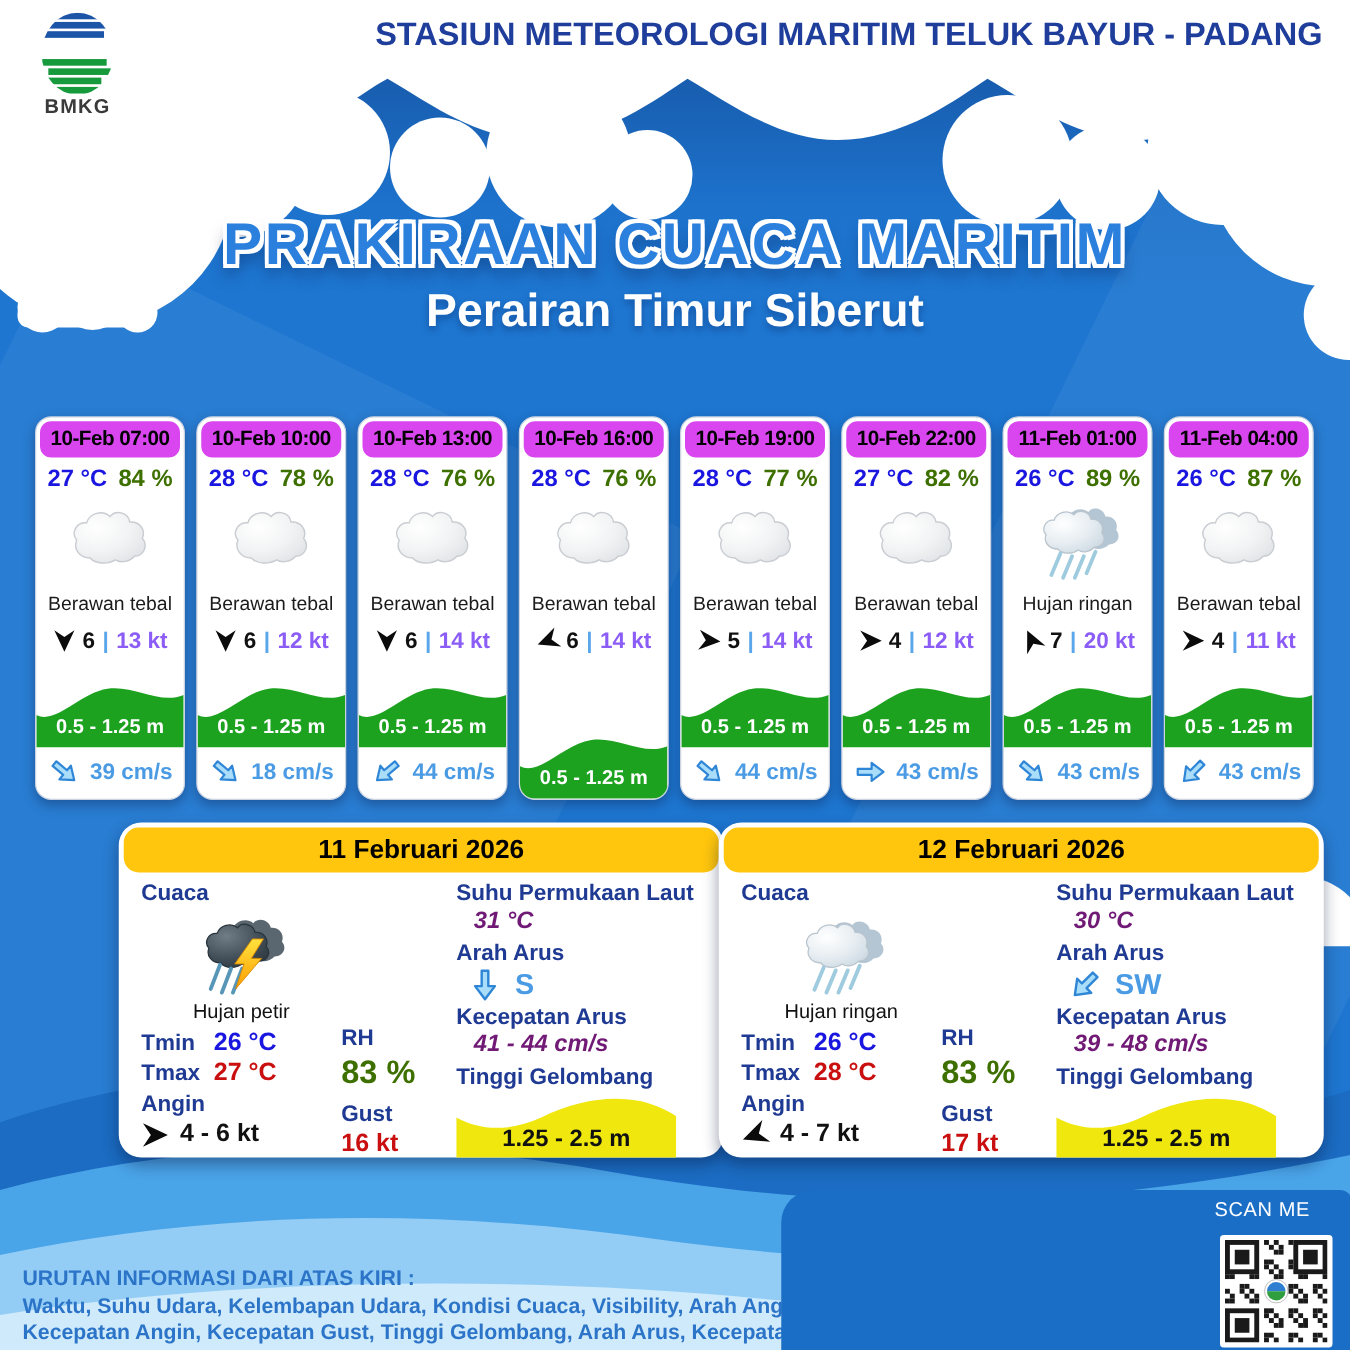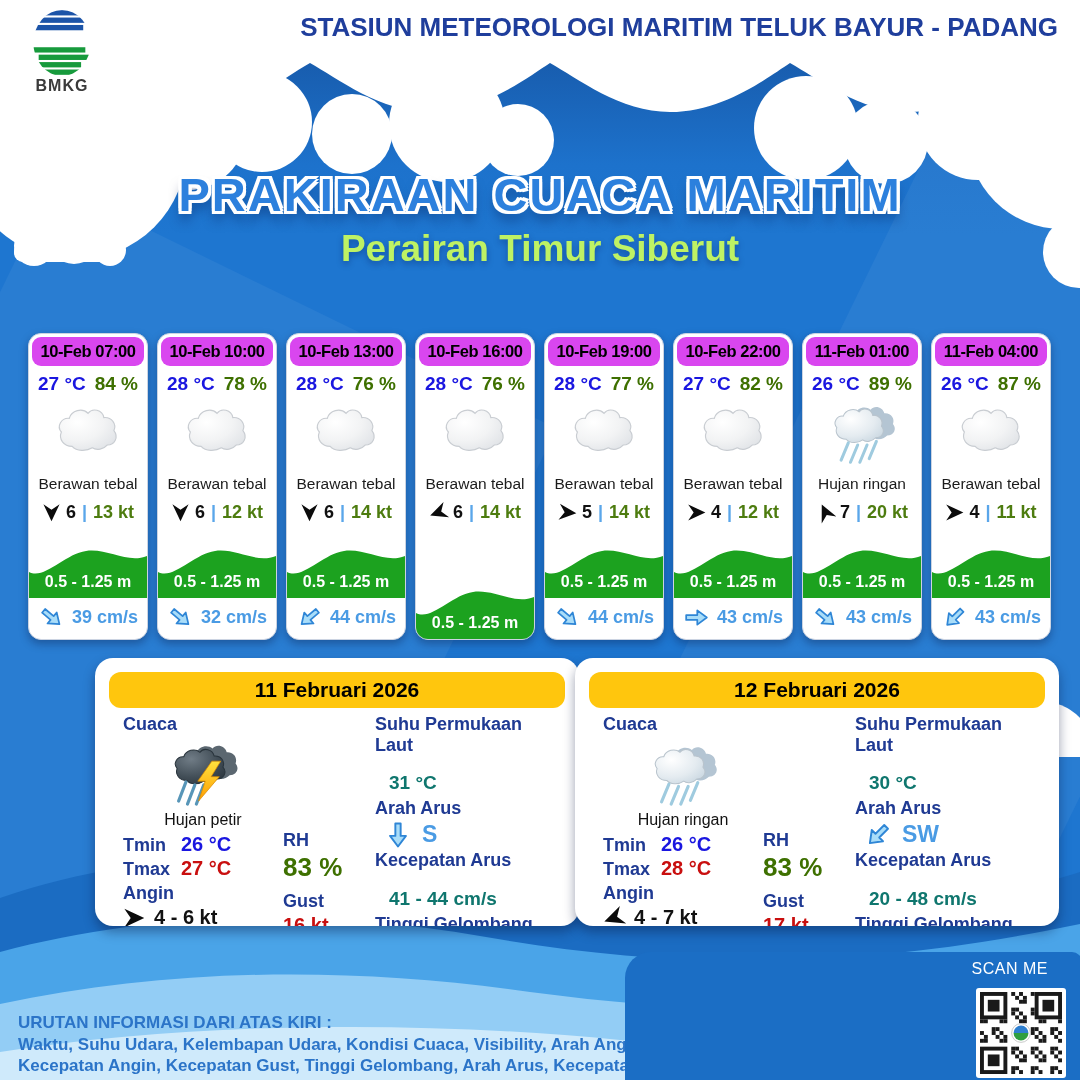--- a/index.html
+++ b/index.html
@@ -25,72 +25,72 @@
   .ag1{font-size:19px;font-weight:bold;color:#272f8e;}
   .ag2{font-size:26px;font-weight:bold;color:#1f3e9c;margin-top:3px;}
 
   
   .title{position:absolute;top:167px;left:0;width:100%;text-align:center;
          font-size:47px;font-weight:800;letter-spacing:2px;color:#2c80dd;
          text-shadow:-3px -3px 0 #fff,3px -3px 0 #fff,-3px 3px 0 #fff,3px 3px 0 #fff,
                      -3px 0 0 #fff,3px 0 0 #fff,0 -3px 0 #fff,0 3px 0 #fff,
                      0 9px 12px rgba(5,25,80,.5);}
   .subtitle{position:absolute;top:228px;left:0;width:100%;text-align:center;
-            font-size:37px;font-weight:800;color:#bef264;text-shadow:0 3px 6px rgba(0,20,80,.35);}
+            font-size:37px;font-weight:800;color:#ffffff;text-shadow:0 3px 6px rgba(0,20,80,.35);}
   .valid{position:absolute;top:285px;left:0;width:100%;display:flex;justify-content:center;gap:56px;
          color:#fff;font-weight:bold;font-size:22px;text-shadow:0 2px 4px rgba(0,20,80,.3);}
   .valid .pair{display:flex;gap:9px;}
 
   
   .hrow{position:absolute;left:28px;top:333px;width:1024px;display:flex;gap:9px;}
   .hcard{width:120px;height:307px;background:#fff;border-radius:13px;border:1px solid #ccd4e2;
          box-shadow:0 4px 9px rgba(8,20,60,.35);display:flex;flex-direction:column;overflow:hidden;}
   .hhead{margin:3px 3px 0;background:#d946ef;border-radius:9px;font-weight:bold;font-size:16.5px;
          letter-spacing:-.4px;text-align:center;padding:5px 0;color:#000;}
   .hmet{display:flex;justify-content:center;gap:9px;font-weight:bold;font-size:19px;padding:7px 0 1px;}
   .tval{color:#1a16e0;} .hval{color:#3e7000;}
   .hicon{width:94px;height:72px;margin:0 auto;}
   .hcond{font-size:15.5px;color:#1b1b1b;text-align:center;min-height:32px;
          display:flex;align-items:center;justify-content:center;}
   .hwind{display:flex;align-items:center;justify-content:center;gap:5px;padding:2px 0 4px;
          font-weight:bold;font-size:18px;color:#111;}
   .warr{width:19px;height:19px;transform-box:fill-box;transform-origin:center;}
   .wsep{color:#5aa6ea;margin:0 1px;}
-  .wgust{color:#4d7c0f;}
+  .wgust{color:#8b5cf6;}
   .hwave{position:relative;height:56px;margin-top:auto;}
   .hwave svg{position:absolute;inset:0;width:100%;height:100%;}
   .hwave span{position:absolute;left:0;right:0;bottom:7px;text-align:center;color:#fff;
               font-weight:bold;font-size:16px;}
   .hcur{display:flex;align-items:center;justify-content:center;gap:7px;padding:9px 0 11px;
         font-weight:bold;font-size:18px;color:#4a9be4;}
   .carr{width:27px;height:21px;transform-box:fill-box;transform-origin:center;}
 
   
   .drow{position:absolute;top:658px;left:0;width:100%;height:270px;}
   .dcard{position:absolute;top:0;width:484px;height:268px;background:#fff;border-radius:18px;
-         box-shadow:0 6px 12px rgba(8,20,60,.4);padding:14px;overflow:hidden;}
+         box-shadow:0 6px 12px rgba(8,20,60,.4);padding:4px;overflow:hidden;}
   .dcard:nth-of-type(1){left:95px;} .dcard:nth-of-type(2){left:575px;}
   .dhead{background:#ffc60d;border-radius:12px;text-align:center;font-weight:bold;font-size:21px;
          color:#000;padding:6px 0;}
   .dbody{display:flex;padding:6px 8px 0 14px;}
   .lbl{color:#1f3a93;font-weight:bold;font-size:18px;line-height:1.15;}
   .dl{width:160px;display:flex;flex-direction:column;}
   .dicon{width:112px;height:74px;margin:1px auto 0;}
   .dcond{text-align:center;font-size:16px;color:#111;margin:1px 0 3px;}
   .trow{display:flex;align-items:baseline;margin-top:1px;}
   .trow .lbl{width:58px;}
   .tminv{color:#1a16e0;font-weight:bold;font-size:20px;}
   .tmaxv{color:#c90f0f;font-weight:bold;font-size:20px;}
   .windrow{display:flex;align-items:center;gap:9px;font-weight:bold;font-size:20px;color:#111;margin-top:3px;}
   .windrow .warr{width:22px;height:22px;}
   .dm{width:90px;padding-top:116px;}
   .rhv{color:#3e7000;font-weight:bold;font-size:26px;margin:1px 0 8px;}
   .gustv{color:#c90f0f;font-weight:bold;font-size:20px;margin-top:3px;}
   .dr{flex:1;padding-left:2px;}
-  .dr .val{color:#0f766e;font-weight:bold;font-size:19px;margin:17px 0 4px 14px;}
+  .dr .val{color:#701a75;font-weight:bold;font-size:19px;margin:1px 0 4px 14px;font-style:italic;}
   .arahrow{display:flex;align-items:center;gap:9px;margin:2px 0 2px 8px;color:#4a9be4;
            font-weight:bold;font-size:23px;}
   .arahrow .carr{width:30px;height:24px;}
   .ybox{position:relative;width:176px;height:54px;margin-top:2px;}
   .ybox svg{position:absolute;inset:0;width:100%;height:100%;}
   .ybox span{position:absolute;left:0;right:0;bottom:5px;text-align:center;font-weight:bold;
              font-size:19px;color:#111;}
 
   
   .info{position:absolute;left:18px;top:1012px;color:#2b74c8;font-weight:bold;font-size:17px;
@@ -285,21 +285,21 @@
         <div class="hwave">
           <svg viewBox="0 0 120 56" preserveAspectRatio="none">
             <path d="M0,30 C16,38 36,12 58,9 C80,6 100,22 120,14 L120,56 L0,56 Z" fill="#1ca21f"></path>
           </svg>
           <span>0.5 - 1.25 m</span>
         </div>
         <div class="hcur">
           <svg class="carr" viewBox="0 0 34 26" style="transform: rotate(40deg);">
             <use href="#i-barrow"></use>
           </svg>
-          <span>32 cm/s</span>
+          <span>18 cm/s</span>
         </div>
       </div>
 
       <div class="hcard">
         <div class="hhead">10-Feb 13:00</div>
         <div class="hmet">
           <span class="tval">28 °C</span>
           <span class="hval">76 %</span>
         </div>
         <svg class="hicon">
@@ -575,21 +575,21 @@
             <div class="lbl">Suhu Permukaan Laut</div>
             <div class="val">30 °C</div>
             <div class="lbl">Arah Arus</div>
             <div class="arahrow">
               <svg class="carr" viewBox="0 0 34 26" style="transform: rotate(135deg);">
                 <use href="#i-barrow"></use>
               </svg>
               <span>SW</span>
             </div>
             <div class="lbl">Kecepatan Arus</div>
-            <div class="val">20 - 48 cm/s</div>
+            <div class="val">39 - 48 cm/s</div>
             <div class="lbl">Tinggi Gelombang</div>
             <div class="ybox">
               <svg viewBox="0 0 176 54" preserveAspectRatio="none">
                 <path d="M0,20 C18,30 42,32 68,20 C96,6 124,2 148,7 C160,10 170,15 176,19 L176,54 L0,54 Z" fill="#efe70e"></path>
               </svg>
               <span>1.25 - 2.5 m</span>
             </div>
           </div>
         </div>
       </div>

